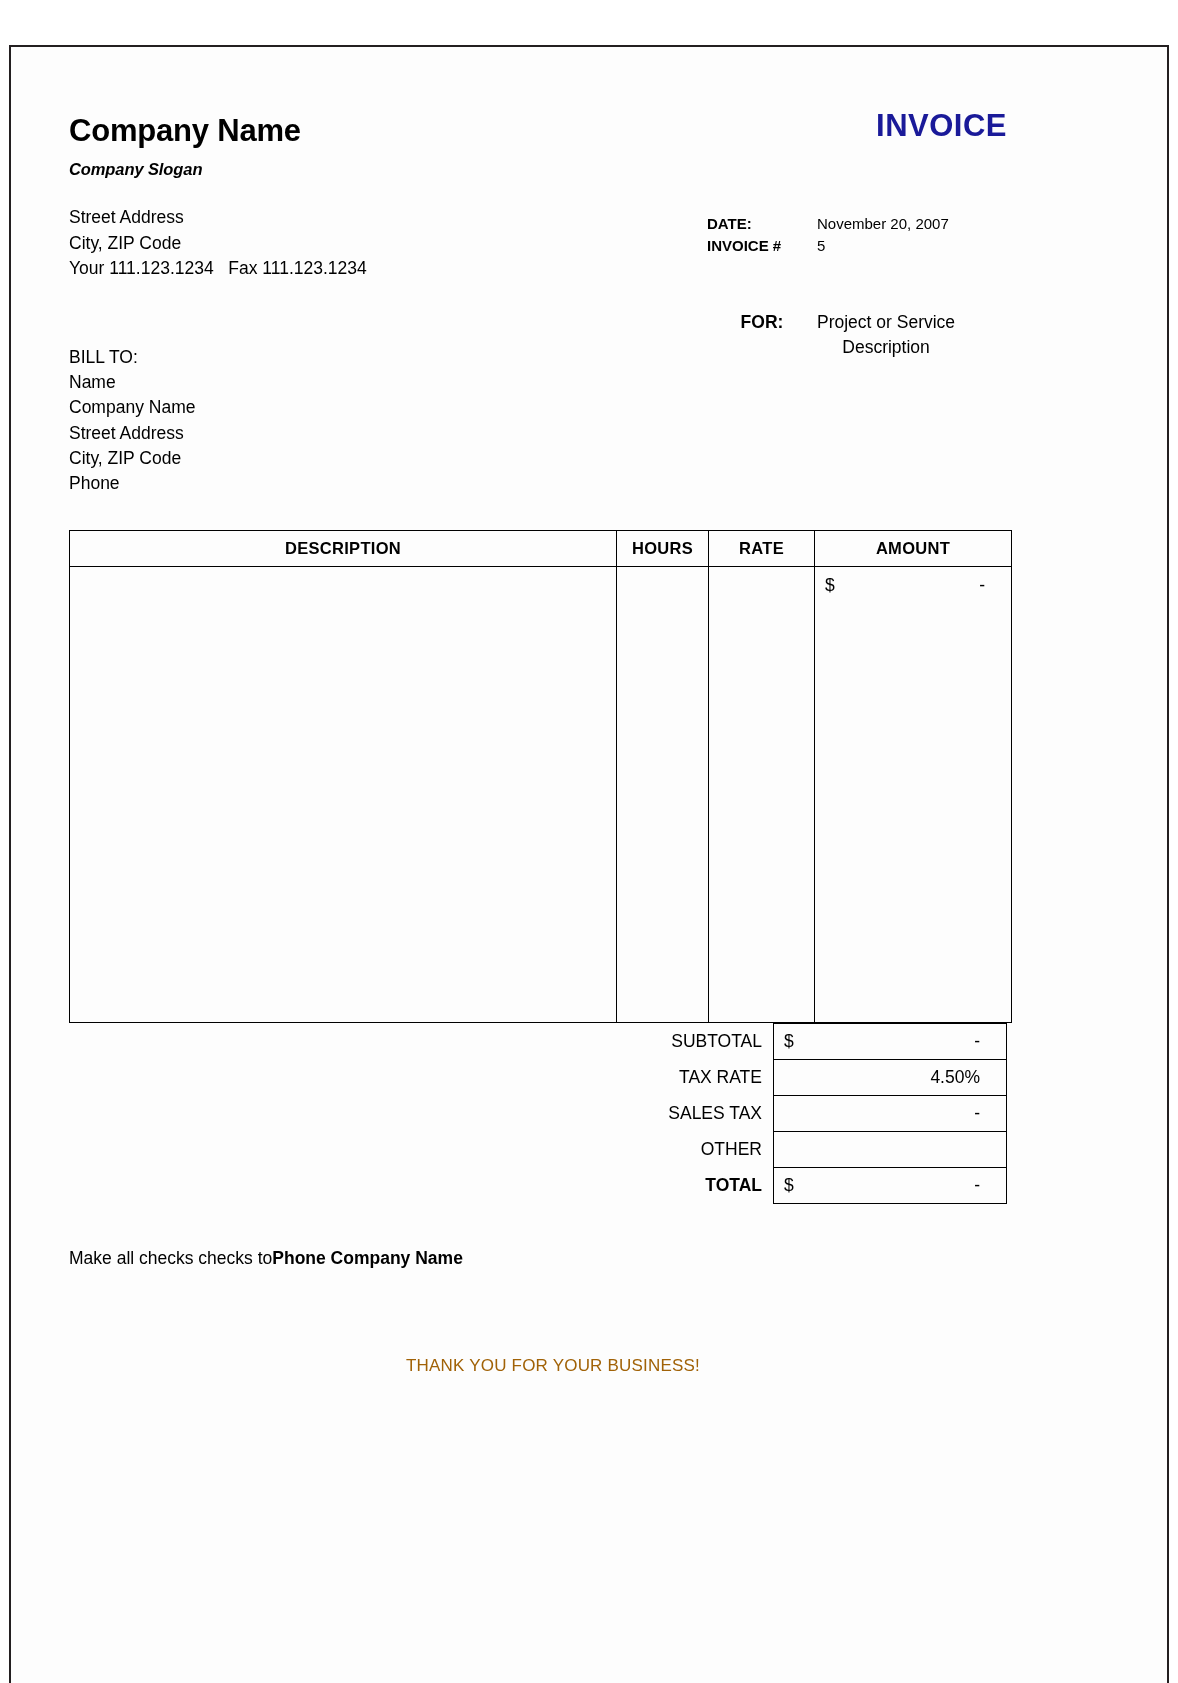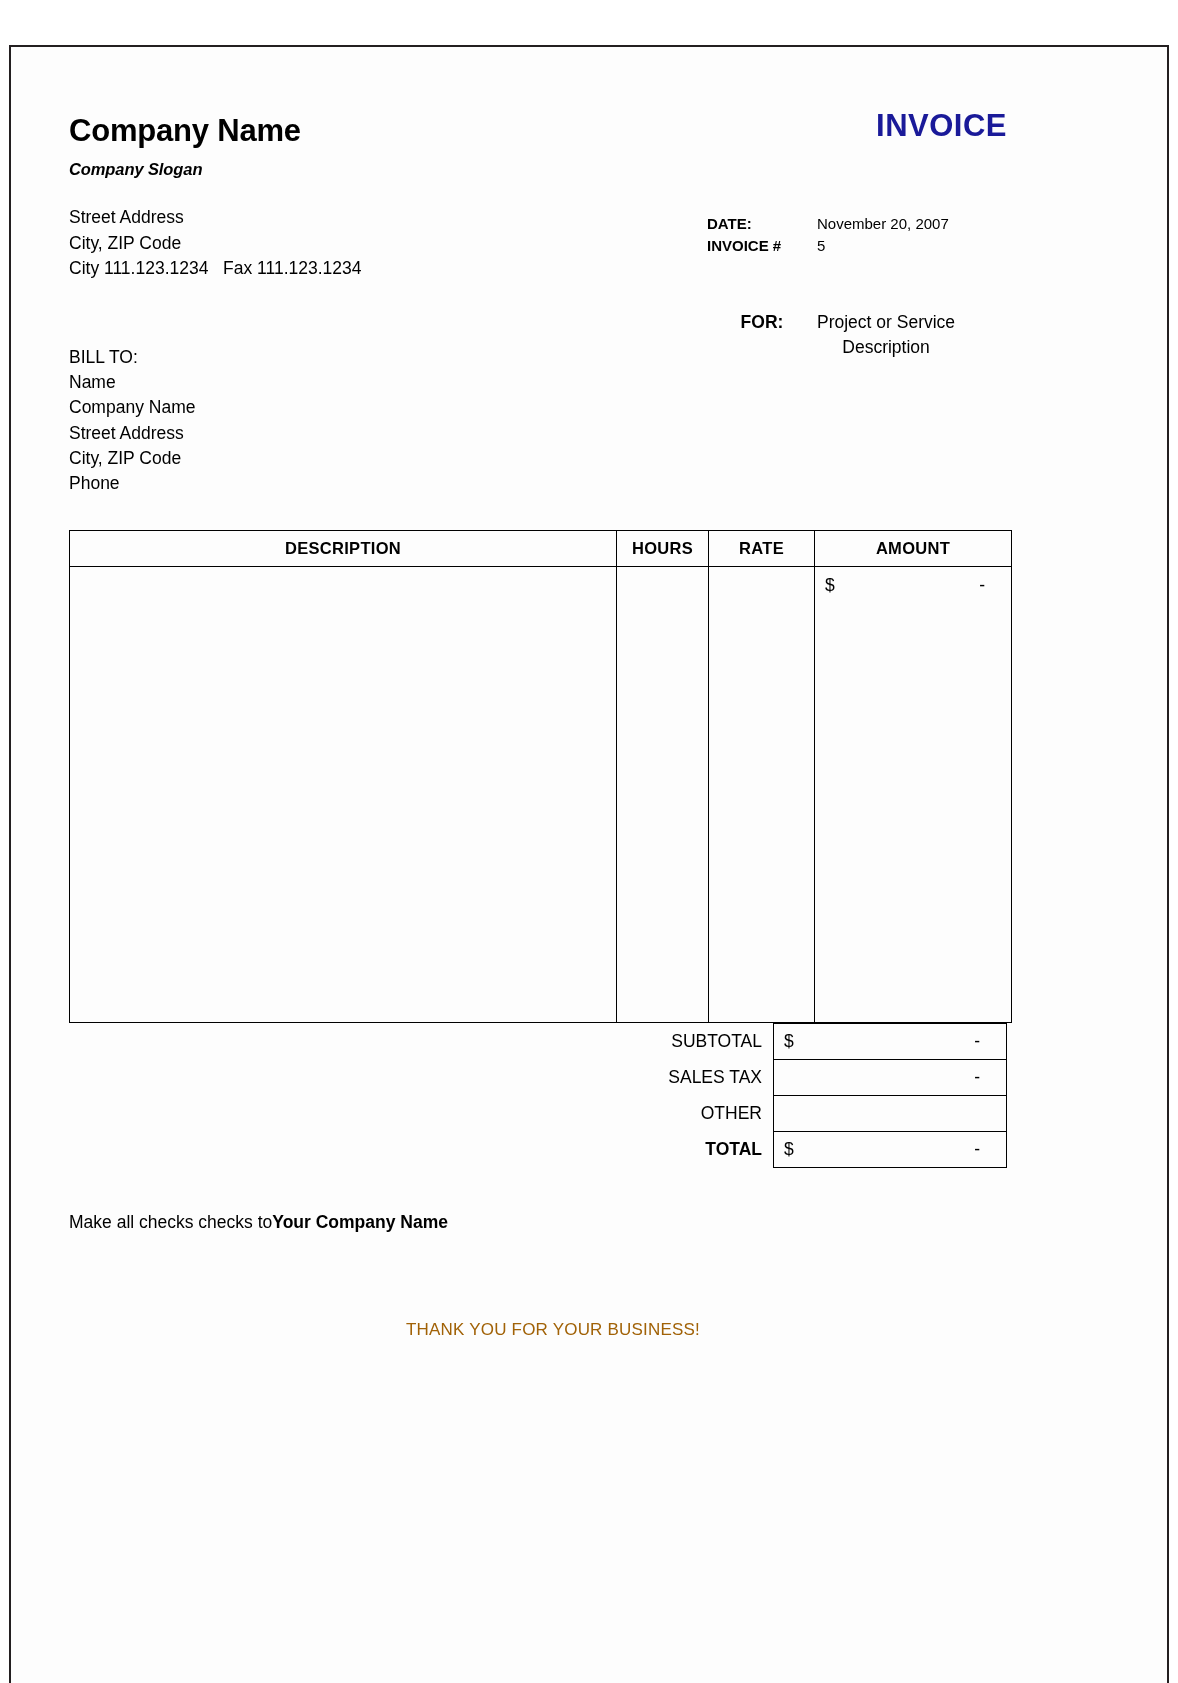--- a/index.html
+++ b/index.html
@@ -234,21 +234,21 @@
         <div class="company-name">Company Name</div>
         <div class="company-slogan">Company Slogan</div>
       </div>
       <div class="invoice-title">INVOICE</div>
     </div>
 
     <div class="meta-band">
       <div class="addr-block">
         <div class="addr-line">Street Address</div>
         <div class="addr-line">City, ZIP Code</div>
-        <div class="addr-line">City 111.123.1234   Fax 111.123.1234</div>
+        <div class="addr-line">Your 111.123.1234   Fax 111.123.1234</div>
       </div>
 
       <div class="meta-block">
         <div class="meta-row">
           <span class="meta-label">DATE:</span>
           <span class="meta-value">November 20, 2007</span>
         </div>
         <div class="meta-row">
           <span class="meta-label">INVOICE #</span>
           <span class="meta-value">5</span>
@@ -307,20 +307,26 @@
           <tr>
             <td class="tot-label">SUBTOTAL</td>
             <td class="tot-value">
               <span class="money">
                 <span>$</span>
                 <span>-</span>
               </span>
             </td>
           </tr>
           <tr>
+            <td class="tot-label">TAX RATE</td>
+            <td class="tot-value">
+              <span class="right">4.50%</span>
+            </td>
+          </tr>
+          <tr>
             <td class="tot-label">SALES TAX</td>
             <td class="tot-value">
               <span class="right">-</span>
             </td>
           </tr>
           <tr>
             <td class="tot-label">OTHER</td>
             <td class="tot-value">
               <span class="right"></span>
             </td>
@@ -331,18 +337,18 @@
               <span class="money">
                 <span>$</span>
                 <span>-</span>
               </span>
             </td>
           </tr>
         </tbody>
       </table>
     </div>
 
-    <div class="payable"><span>Make all checks checks to</span><b>Your Company Name</b></div>
+    <div class="payable"><span>Make all checks checks to</span><b>Phone Company Name</b></div>
 
     <div class="thankyou">THANK YOU FOR YOUR BUSINESS!</div>
 
   </div>
 </div>
 
 </body></html>

